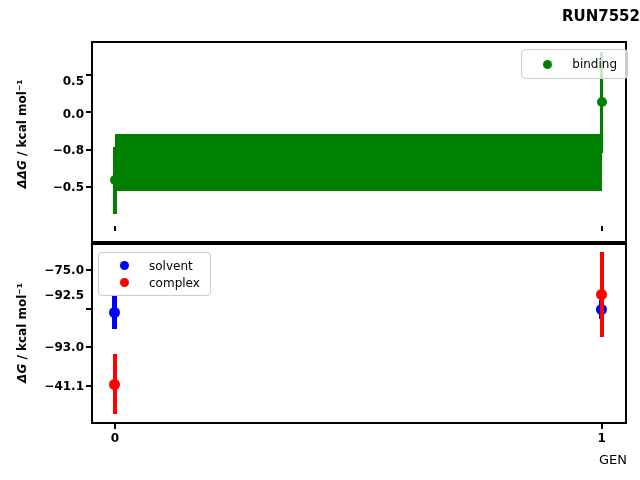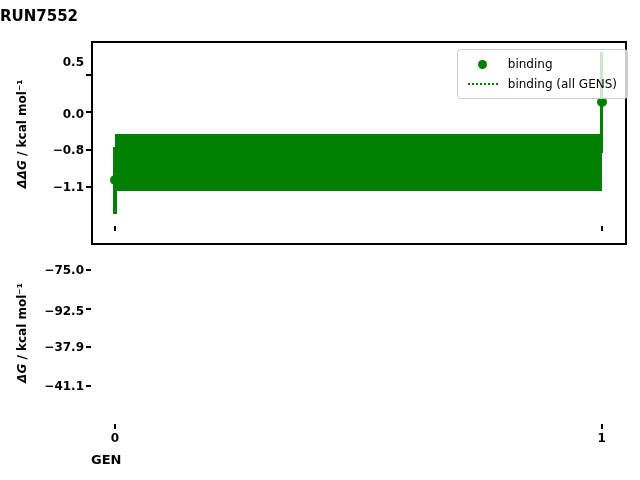--- a/index.html
+++ b/index.html
@@ -1,21 +1,21 @@
 <!DOCTYPE html>
 <html><head>
 <meta charset="utf-8">
 <style>
   html,body{margin:0;padding:0;background:#fff;}
   .fig{
     position:relative;width:640px;height:480px;background:#ffffff;
     font-family:"DejaVu Sans",sans-serif;color:#000;overflow:hidden;
   }
   .suptitle{
-    position:absolute;left:0;top:7px;width:640px;text-align:left;
+    position:absolute;left:0;top:7px;width:640px;text-align:right;
     font-size:15px;font-weight:bold;
   }
   .axes{position:absolute;border:2px solid #000;box-sizing:border-box;}
   #ax-top{left:91px;top:41px;width:536px;height:204px;}
   #ax-bot{left:91px;top:241px;width:536px;height:183px;}
   .band{position:absolute;z-index:1;}
   .wk{position:absolute;z-index:2;}
   .wk.s1{z-index:4;}
   .wk-g{width:3.5px;}
   .wk-b{width:5px;}
@@ -42,22 +42,22 @@
   .ltext{color:#000;}
   .tick{position:absolute;background:#000;}
   .ticklabel{position:absolute;font-size:12px;font-weight:bold;}
   .ylab{text-align:right;line-height:16px;}
   .xlab{text-align:center;line-height:14px;}
   .ylabel{
     position:absolute;font-size:12px;font-weight:bold;white-space:nowrap;
     transform:translate(-50%,-50%) rotate(-90deg);
   }
   .xlabel{
-    position:absolute;left:91px;top:452px;width:536px;text-align:left;
-    font-size:13px;font-weight:bold;
+    position:absolute;left:91px;top:452px;width:536px;text-align:right;
+    font-size:13px;font-weight:normal;
   }
 </style>
 </head>
 <body>
 
 <div class="fig" id="fig">
 
   <div class="suptitle">RUN7552</div>
 
   <div class="axes" id="ax-top">
@@ -67,49 +67,68 @@
     <div class="marker m10 s0 pt" style="background: rgb(0, 128, 0); left: 16.903px; top: 132.44px;"></div>
     <div class="marker m10 s0 pt" style="background: rgb(0, 128, 0); left: 503.637px; top: 54.332px;"></div>
 
     <div class="legend legend-top">
       <div class="lrow">
         <span class="lmark">
             <span class="ldot green"></span>
           </span>
         <span class="ltext">binding</span>
       </div>
+    </div>
+  </div>
+
+  <div class="axes" id="ax-bot">
+    <div class="wk wk-b s0 pt" style="background: rgb(0, 0, 255); left: 19.403px; top: 52.4655px; height: 33.9483px;"></div>
+    <div class="wk wk-b s0 pt" style="background: rgb(0, 0, 255); left: 506.137px; top: 57.0948px; height: 18.5172px;"></div>
+    <div class="marker m11 s0 pt" style="background: rgb(0, 0, 255); left: 16.403px; top: 63.9397px;"></div>
+    <div class="marker m11 s0 pt" style="background: rgb(0, 0, 255); left: 503.137px; top: 60.8534px;"></div>
+    <div class="wk wk-r s1 pt" style="background: rgb(255, 0, 0); left: 19.903px; top: 111.103px; height: 60.181px;"></div>
+    <div class="wk wk-r s1 pt" style="background: rgb(255, 0, 0); left: 506.637px; top: 9.25862px; height: 84.8707px;"></div>
+    <div class="marker m11 s1 pt" style="background: rgb(255, 0, 0); left: 16.403px; top: 135.694px;"></div>
+    <div class="marker m11 s1 pt" style="background: rgb(255, 0, 0); left: 503.137px; top: 46.194px;"></div>
+
+    <div class="legend legend-bot">
       <div class="lrow">
         <span class="lmark">
-            <span class="lline"></span>
+            <span class="ldot blue"></span>
           </span>
-        <span class="ltext">binding (all GENS)</span>
+        <span class="ltext">solvent</span>
+      </div>
+      <div class="lrow">
+        <span class="lmark">
+            <span class="ldot red"></span>
+          </span>
+        <span class="ltext">complex</span>
       </div>
     </div>
   </div>
-
 
   <div class="ylabel" style="left:22px;top:134px;"><i>ΔΔG</i><span> / kcal mol⁻¹</span></div>
   <div class="ylabel" style="left:22px;top:333px;"><i>ΔG</i><span> / kcal mol⁻¹</span></div>
   <div class="xlabel">GEN</div>
 
 <div class="tick" style="left: 86px; top: 73.5436px; width: 5px; height: 2px;"></div>
-    <div class="ticklabel ylab" style="left: 20px; top: 54px; width: 64px; height: 16px;">0.5</div>
+    <div class="ticklabel ylab" style="left: 20px; top: 73px; width: 64px; height: 16px;">0.5</div>
     <div class="tick" style="left: 86px; top: 111.095px; width: 5px; height: 2px;"></div>
     <div class="ticklabel ylab" style="left: 20px; top: 106px; width: 64px; height: 16px;">0.0</div>
     <div class="tick" style="left: 86px; top: 148.647px; width: 5px; height: 2px;"></div>
     <div class="ticklabel ylab" style="left: 20px; top: 141.647px; width: 64px; height: 16px;">−0.8</div>
     <div class="tick" style="left: 86px; top: 186.199px; width: 5px; height: 2px;"></div>
-    <div class="ticklabel ylab" style="left: 20px; top: 179.199px; width: 64px; height: 16px;">−1.1</div>
+    <div class="ticklabel ylab" style="left: 20px; top: 179.199px; width: 64px; height: 16px;">−0.5</div>
     <div class="tick" style="left: 113.903px; top: 226px; width: 2px; height: 5px;"></div>
     <div class="tick" style="left: 600.637px; top: 226px; width: 2px; height: 5px;"></div>
     <div class="tick" style="left: 86px; top: 269.004px; width: 5px; height: 2px;"></div>
     <div class="ticklabel ylab" style="left: 20px; top: 262.004px; width: 64px; height: 16px;">−75.0</div>
     <div class="tick" style="left: 86px; top: 307.582px; width: 5px; height: 2px;"></div>
-    <div class="ticklabel ylab" style="left: 20px; top: 303px; width: 64px; height: 16px; text-align: right;">−92.5</div>
+    <div class="ticklabel ylab" style="left: 20px; top: 287px; width: 64px; height: 16px; text-align: right;">−92.5</div>
     <div class="tick" style="left: 86px; top: 346.159px; width: 5px; height: 2px;"></div>
-    <div class="ticklabel ylab" style="left: 20px; top: 339.159px; width: 64px; height: 16px;">−37.9</div>
+    <div class="ticklabel ylab" style="left: 20px; top: 339.159px; width: 64px; height: 16px;">−93.0</div>
     <div class="tick" style="left: 86px; top: 384.737px; width: 5px; height: 2px;"></div>
     <div class="ticklabel ylab" style="left: 20px; top: 377.737px; width: 64px; height: 16px;">−41.1</div>
     <div class="tick" style="left: 113.903px; top: 424px; width: 2px; height: 5px;"></div>
     <div class="ticklabel xlab" style="left: 102.903px; top: 431px; width: 24px; height: 14px;">0</div>
     <div class="tick" style="left: 600.637px; top: 424px; width: 2px; height: 5px;"></div>
     <div class="ticklabel xlab" style="left: 589.637px; top: 431px; width: 24px; height: 14px;">1</div>
   </div>
 
 </body></html>

